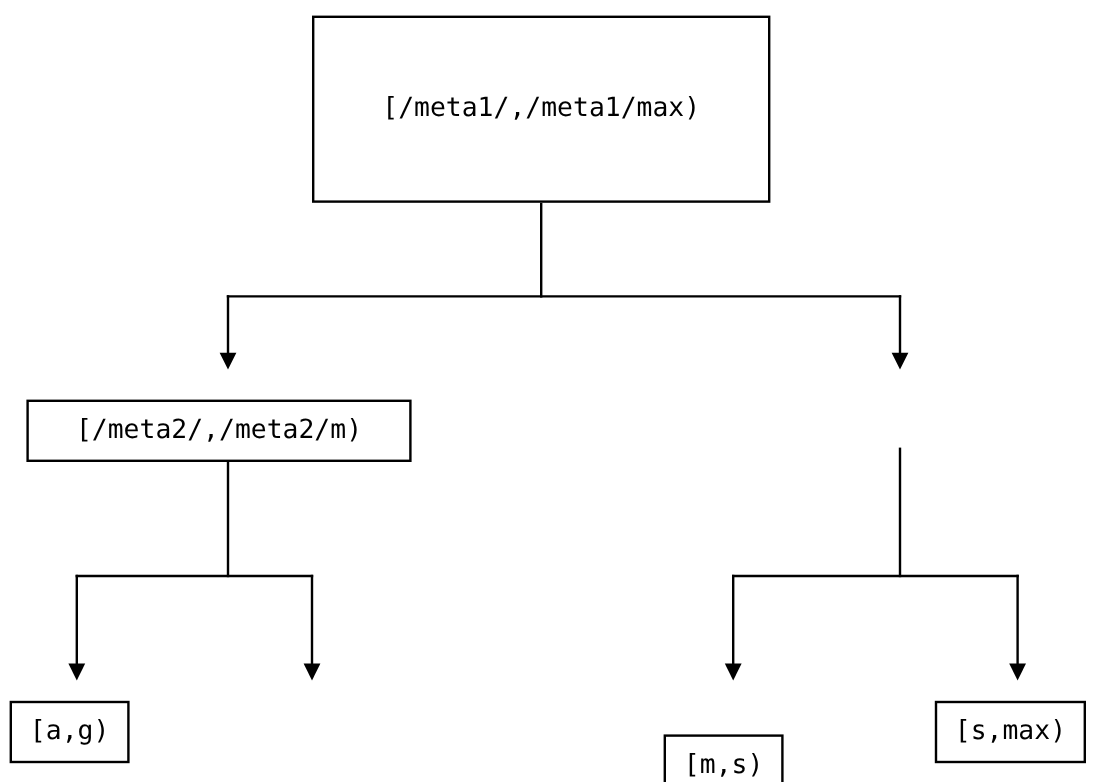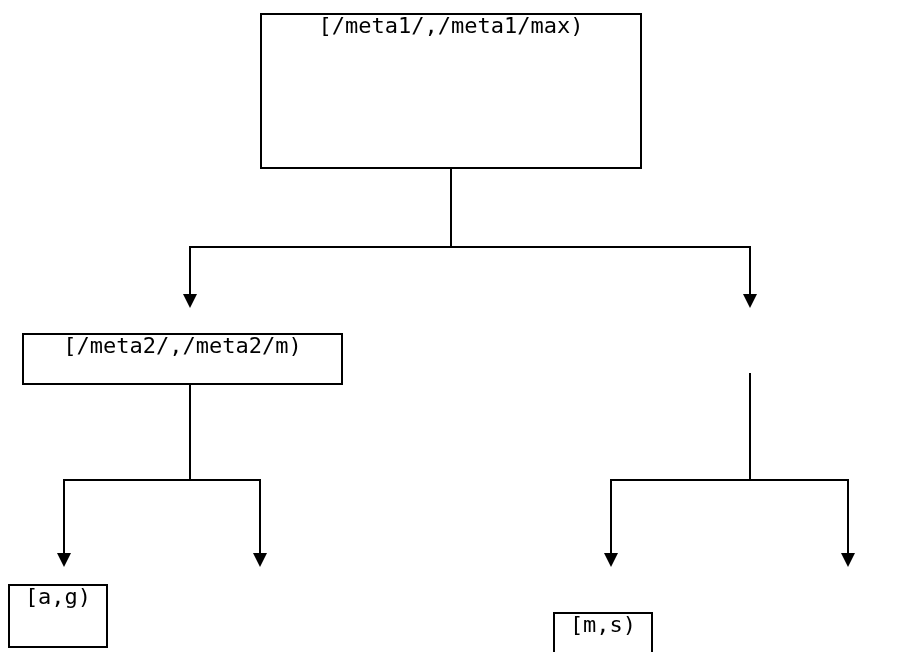--- a/index.html
+++ b/index.html
@@ -15,30 +15,30 @@
     font-family: "DejaVu Sans Mono", "Liberation Mono", monospace;
     overflow: hidden;
   }
   .node {
     position: absolute;
     box-sizing: border-box;
     border: 2px solid #000000;
     background: #ffffff;
     color: #000000;
     display: flex;
-    align-items: flex-start;
+    align-items: center;
     justify-content: center;
     font-size: 22px;
     line-height: 1;
     white-space: nowrap;
   }
   .node-root      { left: 260px; top: 13px;  width: 382px; height: 156px; }
   .node-left2     { left: 22px;  top: 333px; width: 321px; height: 52px; }
   .node-right2    { left: 582px; top: 321px; width: 321px; height: 52px; }
-  .node-leaf-ag   { left: 8px;   top: 584px; width: 100px; height: 64px; }
+  .node-leaf-ag   { left: 8px;   top: 584px; width: 100px; height: 52px; }
   .node-leaf-gm   { left: 203px; top: 584px; width: 100px; height: 52px; }
   .node-leaf-ms   { left: 553px; top: 612px; width: 100px; height: 52px; }
   .node-leaf-smax { left: 779px; top: 584px; width: 126px; height: 52px; }
   svg.edges {
     position: absolute;
     left: 0; top: 0;
     width: 912px;
     height: 652px;
     pointer-events: none;
   }
@@ -85,14 +85,17 @@
 
   <div class="node node-leaf-ag">
     <span>[a,g)</span>
   </div>
 
 
   <div class="node node-leaf-ms">
     <span>[m,s)</span>
   </div>
 
+  <div class="node node-leaf-smax">
+    <span>[s,max)</span>
+  </div>
 
 </div>
 
 </body></html>

